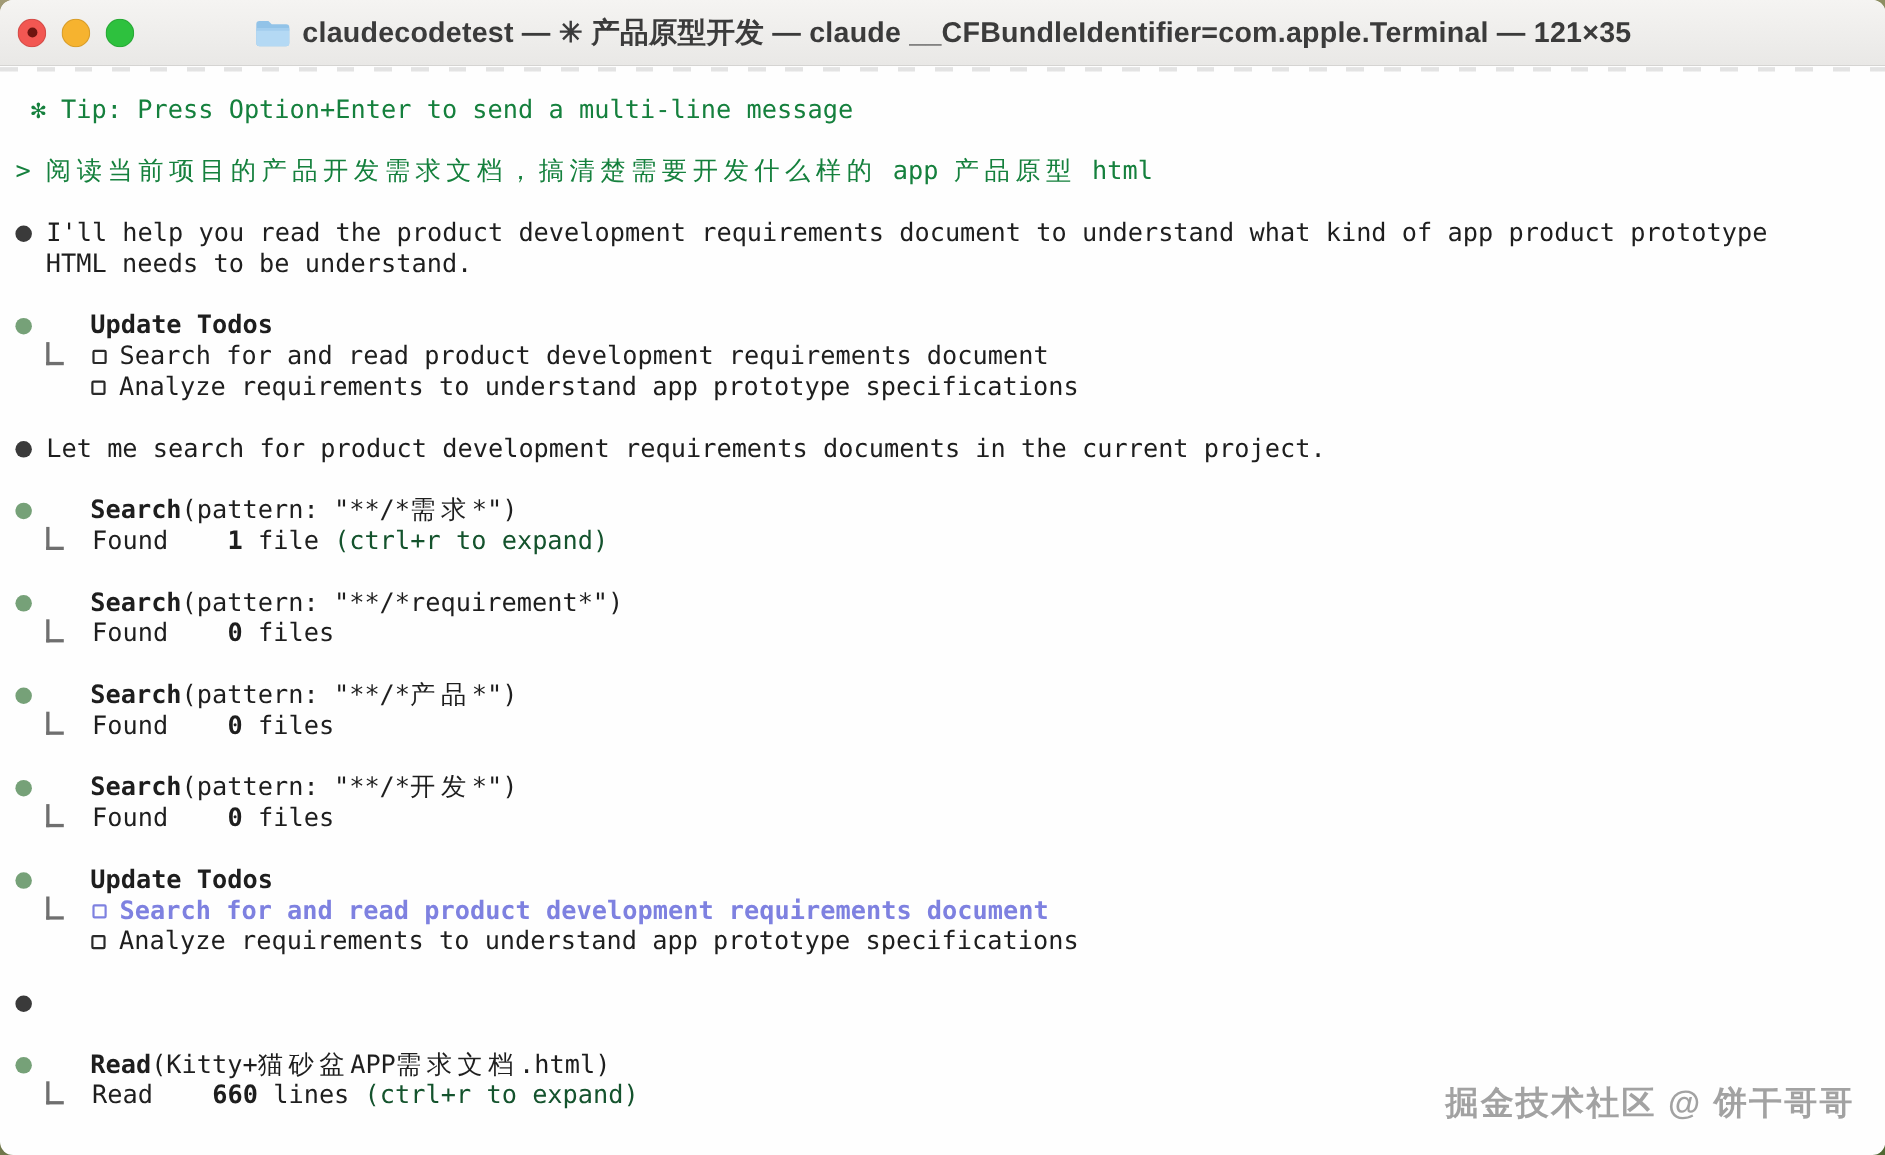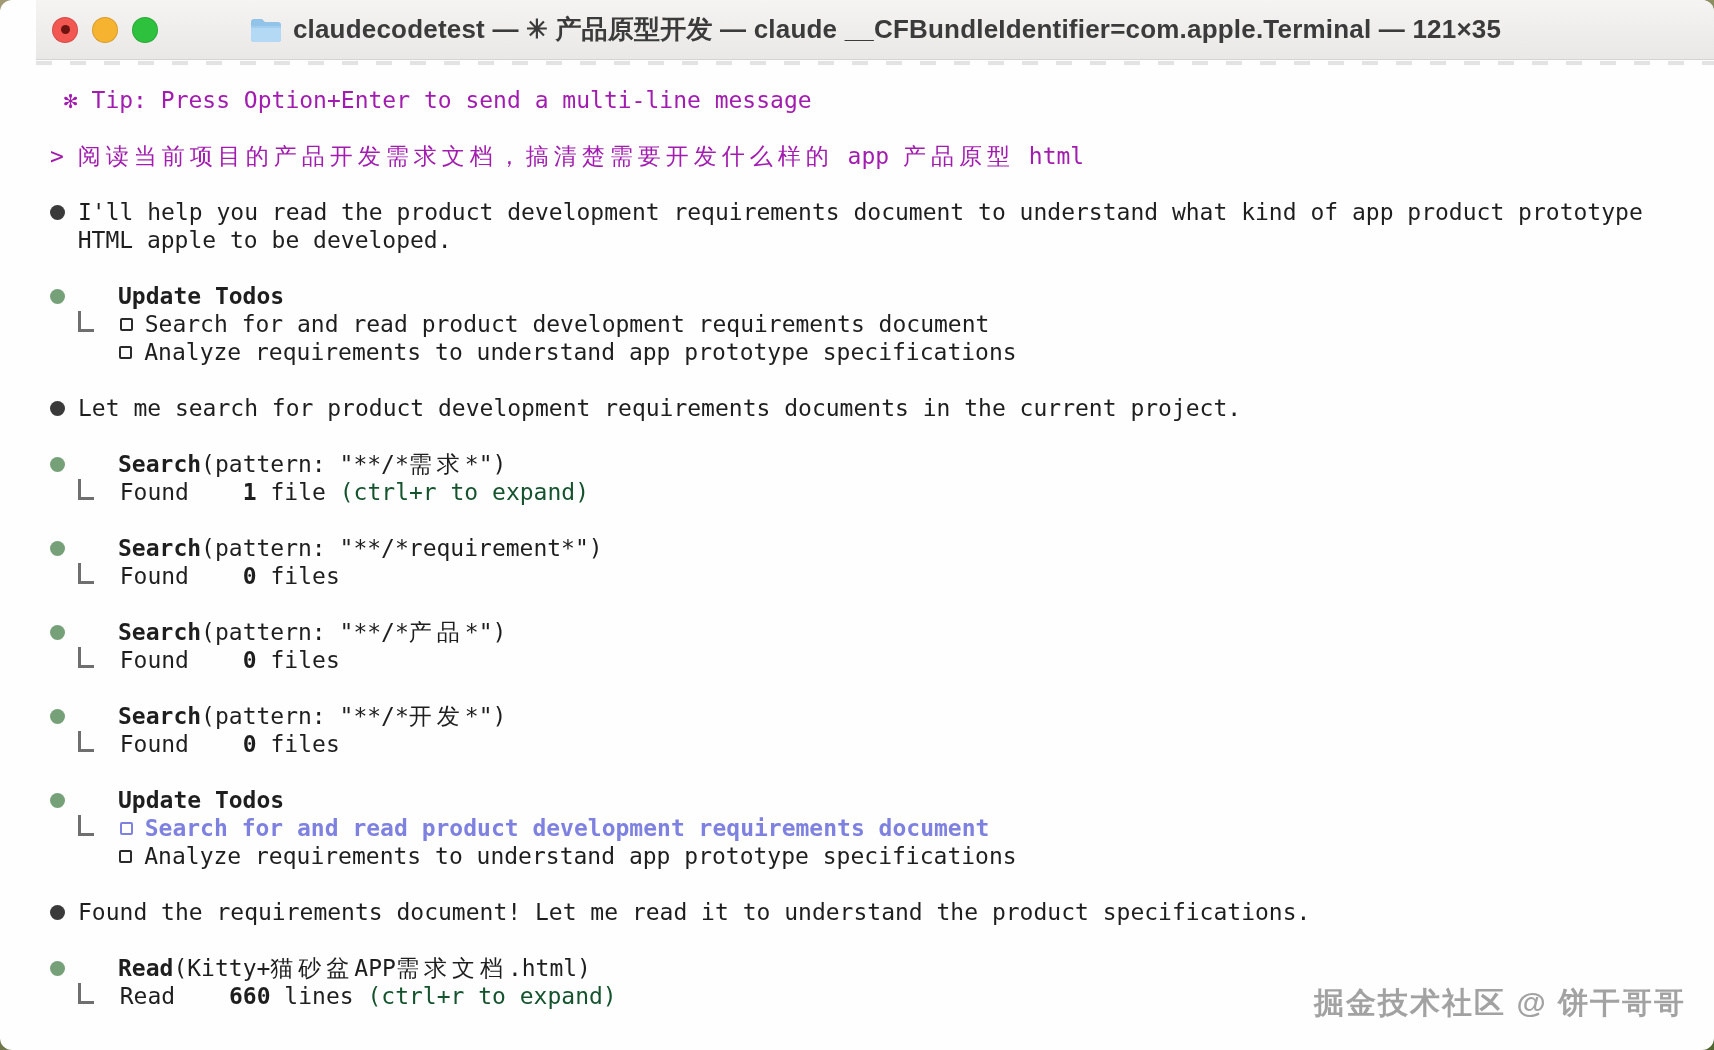--- a/index.html
+++ b/index.html
@@ -7,21 +7,20 @@
   body {
     background: linear-gradient(160deg,#a9a27b 0%, #8a8f5e 55%, #5d7a3a 100%);
     font-family:"Liberation Sans", sans-serif;
   }
   .window {
     position:absolute; inset:0;
     background:#fefefe;
     border-radius:12px;
     overflow:hidden;
     box-shadow:0 20px 60px rgba(0,0,0,.35);
-    padding-left:36px;
   }
   
   .titlebar {
     position:relative; height:60px;
     background:linear-gradient(#f5f4f2,#e9e8e6);
     border-bottom:1px solid #d5d4d2;
     display:flex; align-items:center; justify-content:center;
   }
   .traffic { position:absolute; left:16px; top:50%; transform:translateY(-50%); display:flex; gap:14px; }
   .tl-btn { width:26px; height:26px; border-radius:50%; border:1px solid rgba(0,0,0,.12); position:relative; }
@@ -41,21 +40,21 @@
     color:#1e1e1e;
     line-height:28px;
   }
   .clipped-line {
     position:absolute; left:0; right:0; top:1px; height:4px;
     background:repeating-linear-gradient(90deg,#e3e3e3 0 16px, transparent 16px 34px);
   }
   .line { height:28px; display:flex; align-items:center; white-space:pre; }
   .line span { white-space:pre; }
   .b { font-weight:700;margin-left:40px; }
-  .dim { color:#a21caf; }
+  .dim { color:#15803d; }
   .expand { color:#14532d; }
   .purple { color:#7e81e0; font-weight:700; }
   .cjk { letter-spacing:5px; }
   .icon-dot { display:inline-block; flex:none; width:15px; height:15px; border-radius:50%; margin-right:13px; background:#3a3a3a; }
   .icon-dot.green { background:#76a178; }
   .icon-elbow { display:inline-block; flex:none; width:16px; height:21px; border-left:3px solid #6f6f6f; border-bottom:3px solid #6f6f6f; margin:0 26px 0 0; align-self:flex-start; margin-top:1px; }
   .icon-checkbox { display:inline-block; flex:none; width:13px; height:13px; border:2.5px solid #2a2a2a; border-radius:2px; margin-right:12px; }
   .icon-checkbox.purple { border-color:#7e81e0; }
   
   .watermark {
@@ -88,21 +87,21 @@
   </div>
 
   <div class="term">
     <div class="clipped-line"></div>
 
   <div class="line"><span> </span><span class="dim">✻ Tip: Press Option+Enter to send a multi-line message</span></div>
       <div class="line"></div>
       <div class="line"><span class="dim">&gt; </span><span class="dim cjk">阅读当前项目的产品开发需求文档，搞清楚需要开发什么样的</span><span class="dim"> app </span><span class="dim cjk">产品原型</span><span class="dim"> html</span></div>
       <div class="line"></div>
       <div class="line"><span class="icon-dot dark"></span><span>I'll help you read the product development requirements document to understand what kind of app product prototype</span></div>
-      <div class="line"><span>  HTML apple to be developed.</span></div>
+      <div class="line"><span>  HTML needs to be understand.</span></div>
       <div class="line"></div>
       <div class="line"><span class="icon-dot green"></span><span class="b">Update Todos</span></div>
       <div class="line"><span>  </span><span class="icon-elbow"></span><span class="icon-checkbox dark"></span><span>Search for and read product development requirements document</span></div>
       <div class="line"><span>     </span><span class="icon-checkbox dark"></span><span>Analyze requirements to understand app prototype specifications</span></div>
       <div class="line"></div>
       <div class="line"><span class="icon-dot dark"></span><span>Let me search for product development requirements documents in the current project.</span></div>
       <div class="line"></div>
       <div class="line"><span class="icon-dot green"></span><span class="b">Search</span><span>(pattern: "**/*</span><span class="cjk">需求</span><span>*")</span></div>
       <div class="line"><span>  </span><span class="icon-elbow"></span><span>Found </span><span class="b">1</span><span> file </span><span class="expand">(ctrl+r to expand)</span></div>
       <div class="line"></div>
@@ -112,21 +111,21 @@
       <div class="line"><span class="icon-dot green"></span><span class="b">Search</span><span>(pattern: "**/*</span><span class="cjk">产品</span><span>*")</span></div>
       <div class="line"><span>  </span><span class="icon-elbow"></span><span>Found </span><span class="b">0</span><span> files</span></div>
       <div class="line"></div>
       <div class="line"><span class="icon-dot green"></span><span class="b">Search</span><span>(pattern: "**/*</span><span class="cjk">开发</span><span>*")</span></div>
       <div class="line"><span>  </span><span class="icon-elbow"></span><span>Found </span><span class="b">0</span><span> files</span></div>
       <div class="line"></div>
       <div class="line"><span class="icon-dot green"></span><span class="b">Update Todos</span></div>
       <div class="line"><span>  </span><span class="icon-elbow"></span><span class="icon-checkbox purple"></span><span class="purple">Search for and read product development requirements document</span></div>
       <div class="line"><span>     </span><span class="icon-checkbox dark"></span><span>Analyze requirements to understand app prototype specifications</span></div>
       <div class="line"></div>
-      <div class="line"><span class="icon-dot dark"></span><span>Found the requirements document! Let me read it to understand the product specifications.</span></div>
+      <div class="line"><span class="icon-dot dark"></span></div>
       <div class="line"></div>
       <div class="line"><span class="icon-dot green"></span><span class="b">Read</span><span>(Kitty+</span><span class="cjk">猫砂盆</span><span>APP</span><span class="cjk">需求文档</span><span>.html)</span></div>
       <div class="line"><span>  </span><span class="icon-elbow"></span><span>Read </span><span class="b">660</span><span> lines </span><span class="expand">(ctrl+r to expand)</span></div>
     </div>
 
   <div class="watermark">掘金技术社区 @ 饼干哥哥</div>
 
 </div>
 
 </body></html>

